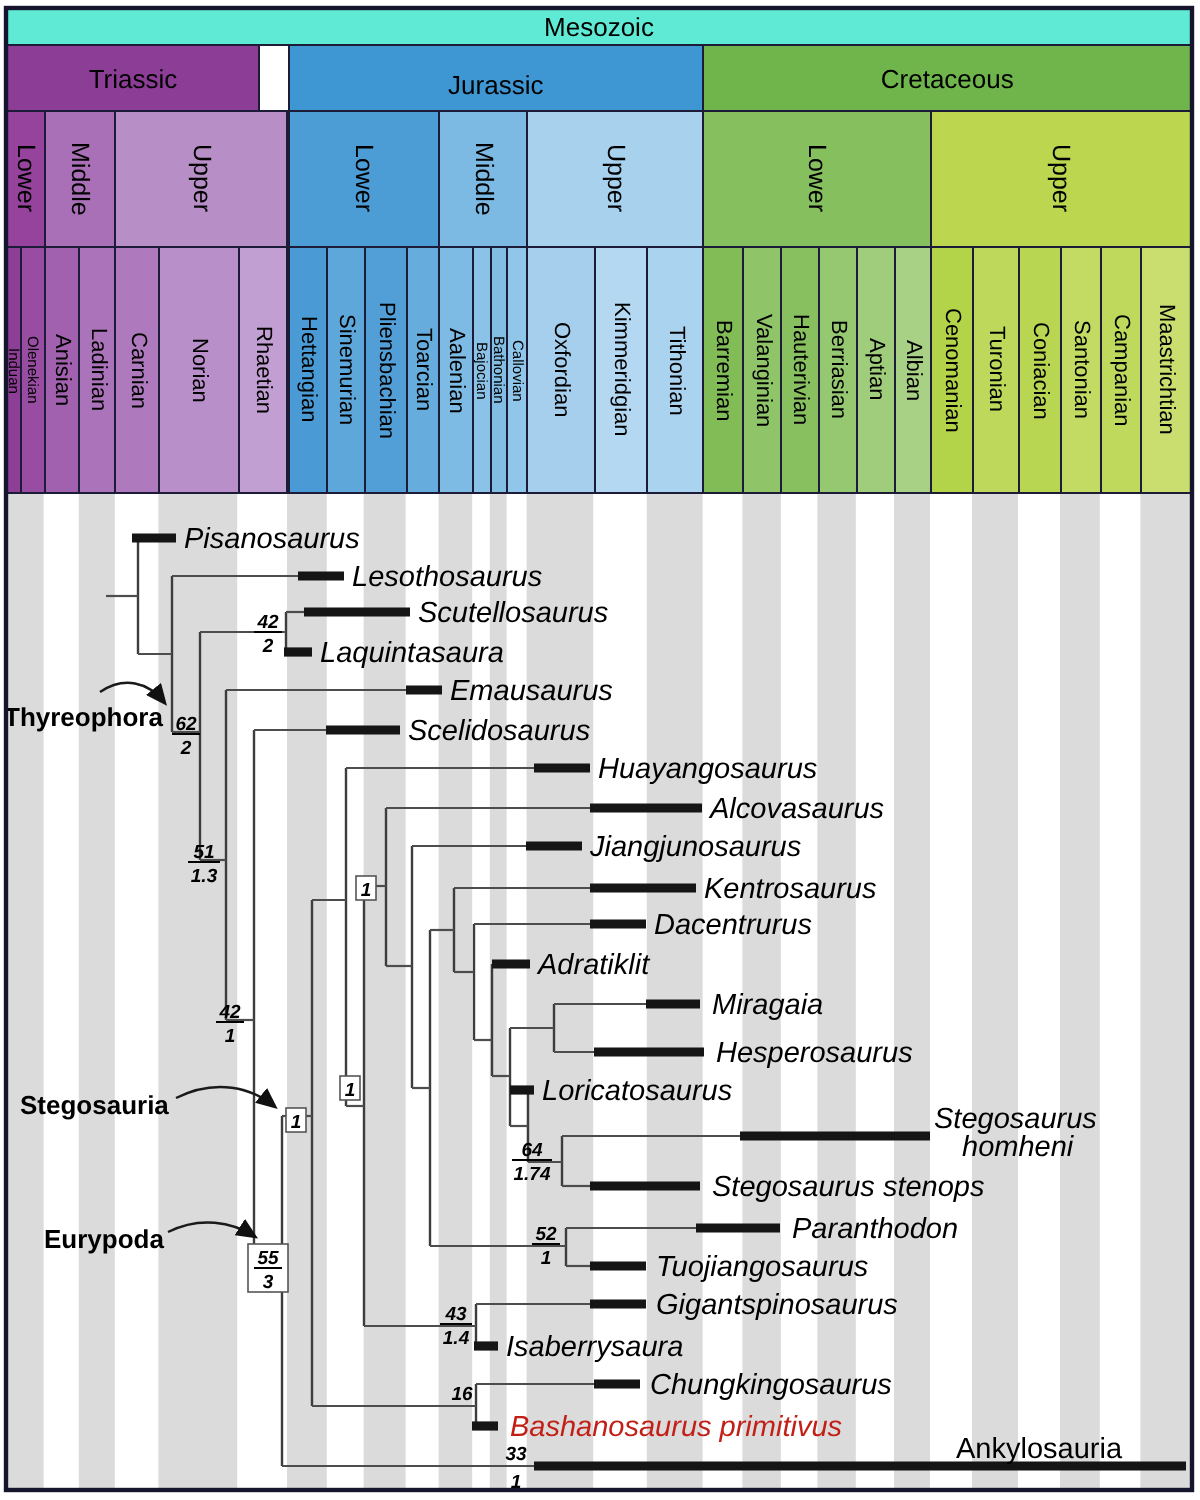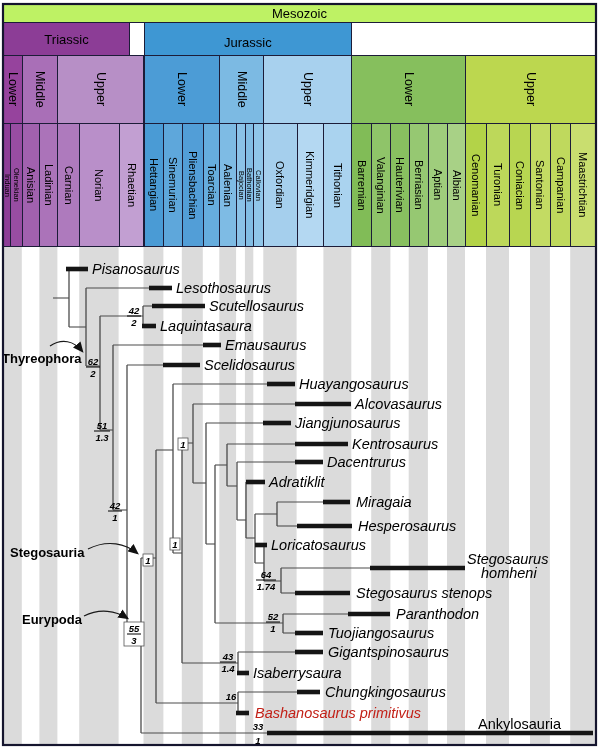--- a/index.html
+++ b/index.html
@@ -23,29 +23,32 @@
   .bar{stroke:#151515;stroke-width:4.6;fill:none;}
   .fline{stroke:#000;stroke-width:1;}
   .supbox{fill:#fff;stroke:#555;stroke-width:0.8;}
   .arrow{stroke:#1a1a1a;stroke-width:1.2;fill:none;}
 </style>
 </head>
 <body>
 
 <div id="fig">
 
-  <div class="cell hlab" style="left:3px;top:4px;width:593px;height:19px;background:#bef264;">
+  <div class="cell hlab" style="left:3px;top:4px;width:593px;height:19px;background:#5eead4;">
     <span>Mesozoic</span>
   </div>
 
   <div class="cell hlab" style="left:3px;top:22px;width:127px;height:34px;background:#8C3D96;">
     <span>Triassic</span>
     </div>
   <div class="cell hlab" style="left:143.5px;top:22px;width:208.8px;height:40px;background:#3E97D3;">
     <span>Jurassic</span>
+    </div>
+  <div class="cell hlab" style="left:351.3px;top:22px;width:244.7px;height:34px;background:#6FB54B;">
+    <span>Cretaceous</span>
     </div>
 
   <div class="cell" style="left:3px;top:55px;width:19.8px;height:69px;background:#96439D;">
       <span class="vtext serlab">Lower</span>
     </div>
   <div class="cell" style="left:21.8px;top:55px;width:36.6px;height:69px;background:#A96FB7;">
       <span class="vtext serlab">Middle</span>
     </div>
   <div class="cell" style="left:57.4px;top:55px;width:87.1px;height:69px;background:#B78FC6;">
       <span class="vtext serlab">Upper</span>

